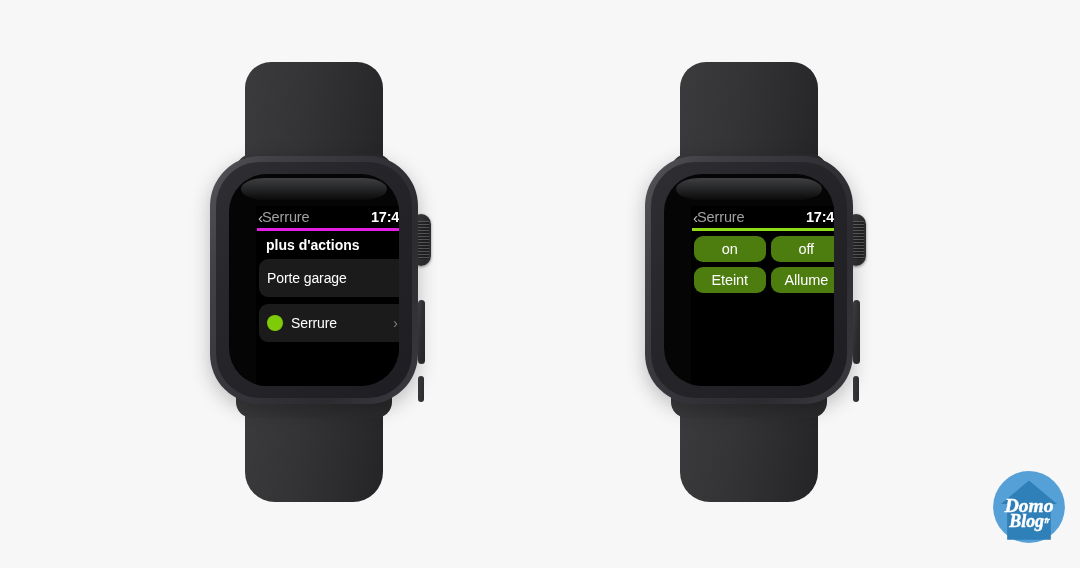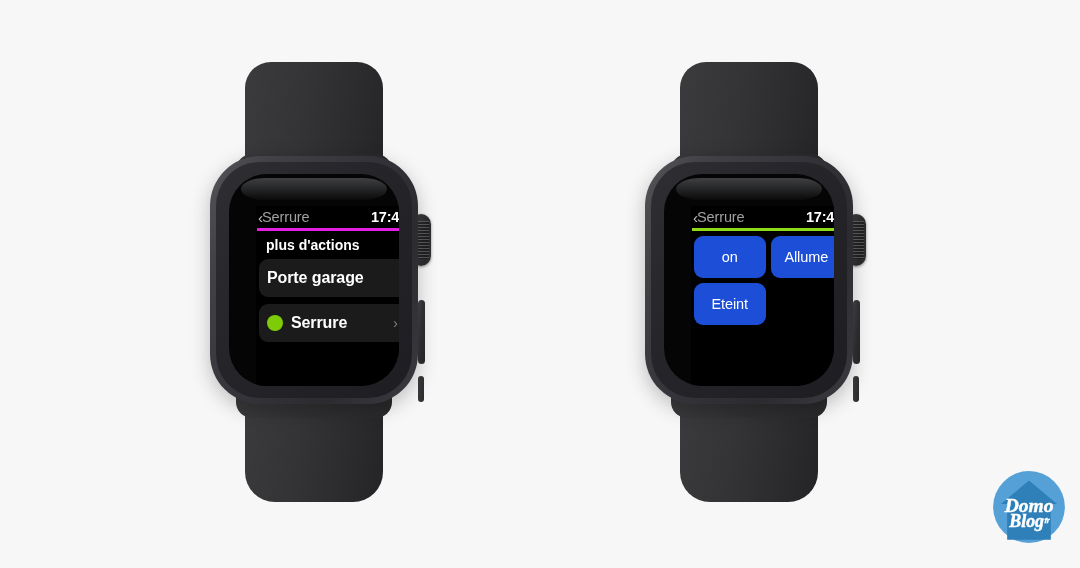--- a/index.html
+++ b/index.html
@@ -206,23 +206,22 @@
     background: #1b1b1b;
     border-radius: 9px;
     height: 38px;
     display: flex;
     align-items: center;
     padding: 0 8px;
     margin-bottom: 7px;
   }
   .card-label {
     color: #ffffff;
-    font-size: 16px;
+    font-size: 14px;
     letter-spacing: -.1px;
-    font-weight: bold;
   }
   .status-dot {
     width: 16px;
     height: 16px;
     border-radius: 50%;
     flex: 0 0 auto;
     margin-right: 8px;
   }
   .chevron-right {
     margin-left: auto;
@@ -233,23 +232,23 @@
   }
 
   
   .btn-grid {
     display: grid;
     grid-template-columns: 1fr 1fr;
     gap: 5px;
     padding: 0 3px;
   }
   .grid-btn {
-    background: #1d4ed8;
+    background: #4d7c0f;
     border-radius: 9px;
-    height: 42px;
+    height: 26px;
     display: flex;
     align-items: center;
     justify-content: center;
     color: #ffffff;
     font-size: 14.5px;
     letter-spacing: -.1px;
     border: none;
     font-family: inherit;
   }
 
@@ -334,22 +333,23 @@
                 <span class="chevron-left">‹</span>
                 <span>Serrure</span>
               </div>
               <div class="clock">17:41</div>
             </div>
 
             <div class="accent-rule" style="background:#8ddc17"></div>
 
             <div class="btn-grid">
               <button class="grid-btn">on</button>
+              <button class="grid-btn">off</button>
+              <button class="grid-btn">Eteint</button>
               <button class="grid-btn">Allume</button>
-              <button class="grid-btn">Eteint</button>
             </div>
 
           </div>
         </div>
       </div>
     </div>
   </div>
 
   <div class="logo">
     <svg viewBox="0 0 100 100" width="78" height="78" aria-hidden="true">

